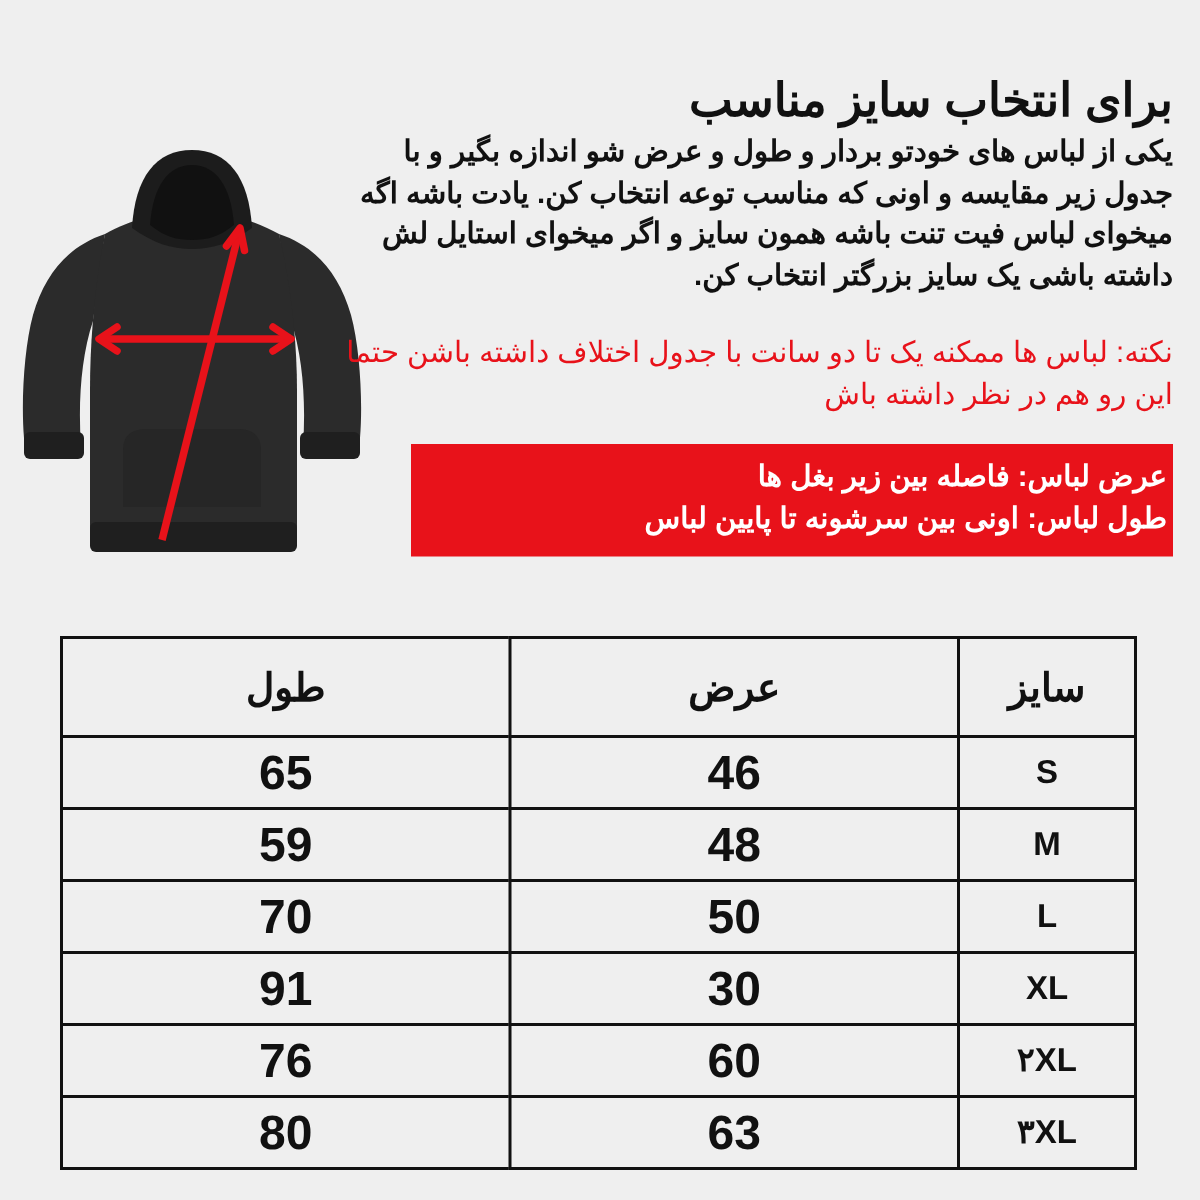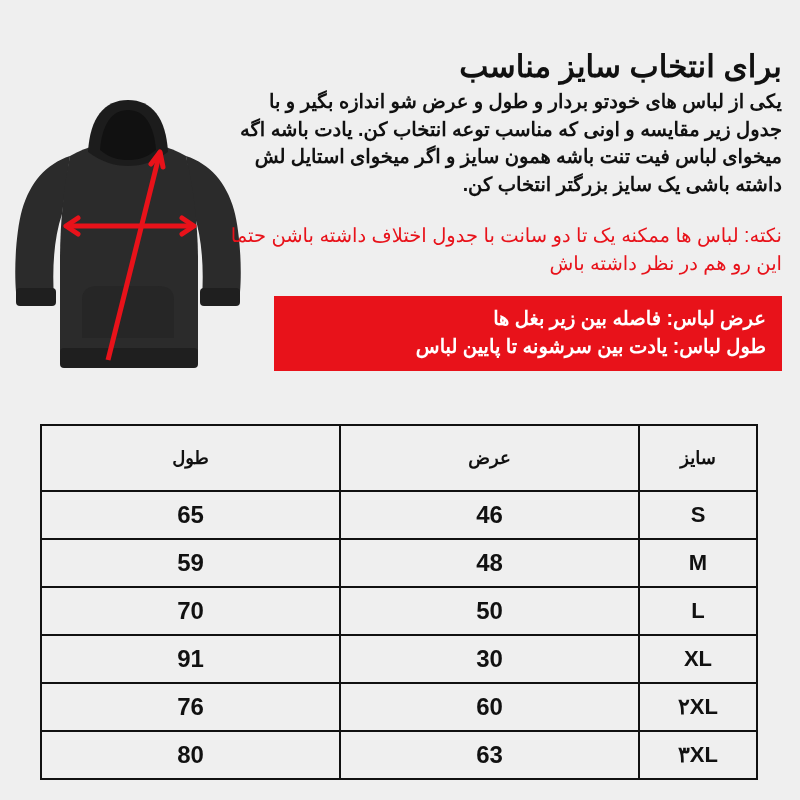--- a/index.html
+++ b/index.html
@@ -72,21 +72,21 @@
     color: #e8121a;
   }
 
   .redbox {
     position: absolute;
     top: 296px;
     right: 18px;
     width: 508px;
     background: #e8121a;
     color: #fff;
-    padding: 9px 16px 11px 12px;
+    padding: 9px 4px 11px 12px;
     box-sizing: border-box;
     direction: rtl;
     text-align: right;
     font-size: 19.5px;
     font-weight: bold;
     line-height: 1.42;
   }
 
   
   .hoodie-wrap {
@@ -113,26 +113,26 @@
   }
   table.size-table td, table.size-table th {
     border: 2px solid #111;
     text-align: center;
     font-weight: bold;
     color: #111;
     background: transparent;
   }
   table.size-table thead th {
     height: 62px;
-    font-size: 18px;
+    font-size: 26px;
     border-radius: 26px;
   }
   table.size-table tbody td {
     height: 44px;
-    font-size: 24px;
+    font-size: 32px;
   }
   table.size-table tbody td.size-cell {
     font-size: 22px;
   }
   col.c-size { width: 118px; }
   col.c-w { width: 299px; }
   col.c-l { width: 299px; }
 </style>
 </head>
 <body>
@@ -178,21 +178,21 @@
     </div>
 
     <div class="title">برای انتخاب سایز مناسب</div>
 
     <div class="intro">یکی از لباس های خودتو بردار و طول و عرض شو اندازه بگیر و با جدول زیر مقایسه و اونی که مناسب توعه انتخاب کن. یادت باشه اگه میخوای لباس فیت تنت باشه همون سایز و اگر میخوای استایل لش داشته باشی یک سایز بزرگتر انتخاب کن.</div>
 
     <div class="note">نکته: لباس ها ممکنه یک تا دو سانت با جدول اختلاف داشته باشن حتما این رو هم در نظر داشته باش</div>
 
     <div class="redbox">
       <div>عرض لباس: فاصله بین زیر بغل ها</div>
-      <div>طول لباس: یادت بین سرشونه تا پایین لباس</div>
+      <div>طول لباس: اونی بین سرشونه تا پایین لباس</div>
     </div>
   </div>
 
   <div class="table-wrap">
     <table class="size-table">
       <colgroup>
         <col class="c-size">
         <col class="c-w">
         <col class="c-l">
       </colgroup>

